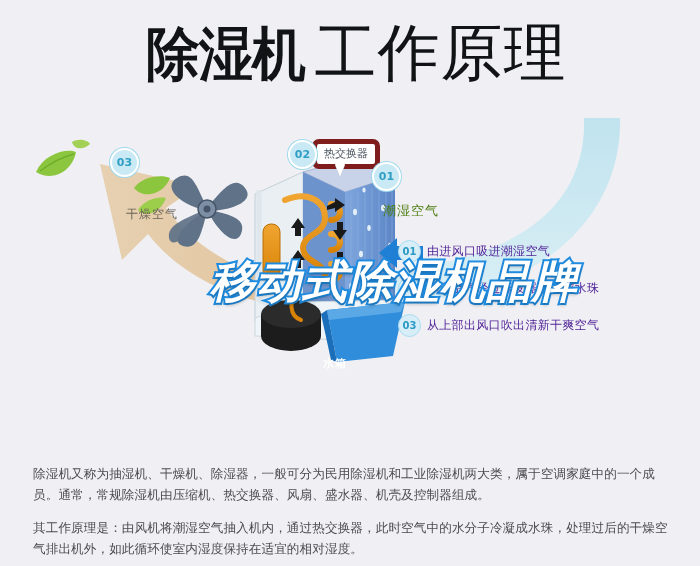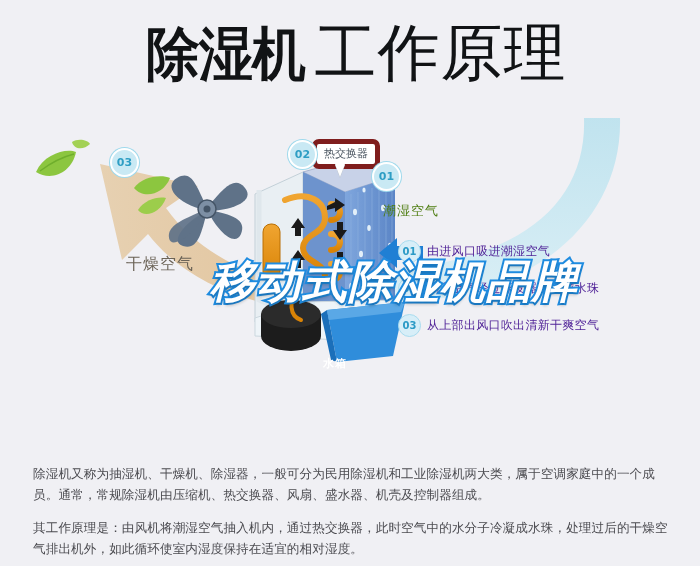--- a/index.html
+++ b/index.html
@@ -39,23 +39,22 @@
     overflow:visible;
   }
   
   .humid-swoosh{
     position:absolute;left:330px;top:8px;width:300px;height:200px;
     overflow:visible;
   }
 
   .lbl-dry{
     position:absolute;left:126px;top:86px;
-    font-size:16px;color:#6b6357;letter-spacing:1px;
-    font-family:"DejaVu Sans",sans-serif;
-    margin-top:48px;
+    font-size:12px;color:#6b6357;letter-spacing:1px;
+    font-family:"DejaVu Sans",sans-serif;
   }
   .lbl-humid{
     position:absolute;left:383px;top:82px;
     font-size:13px;color:#4d7c0f;letter-spacing:1px;
     font-family:"DejaVu Sans",sans-serif;
   }
   .lbl-tank{
     position:absolute;left:323px;top:220px;
     font-size:11px;color:#ffffff;letter-spacing:1px;font-weight:700;
     font-family:Liberation Serif, serif;

